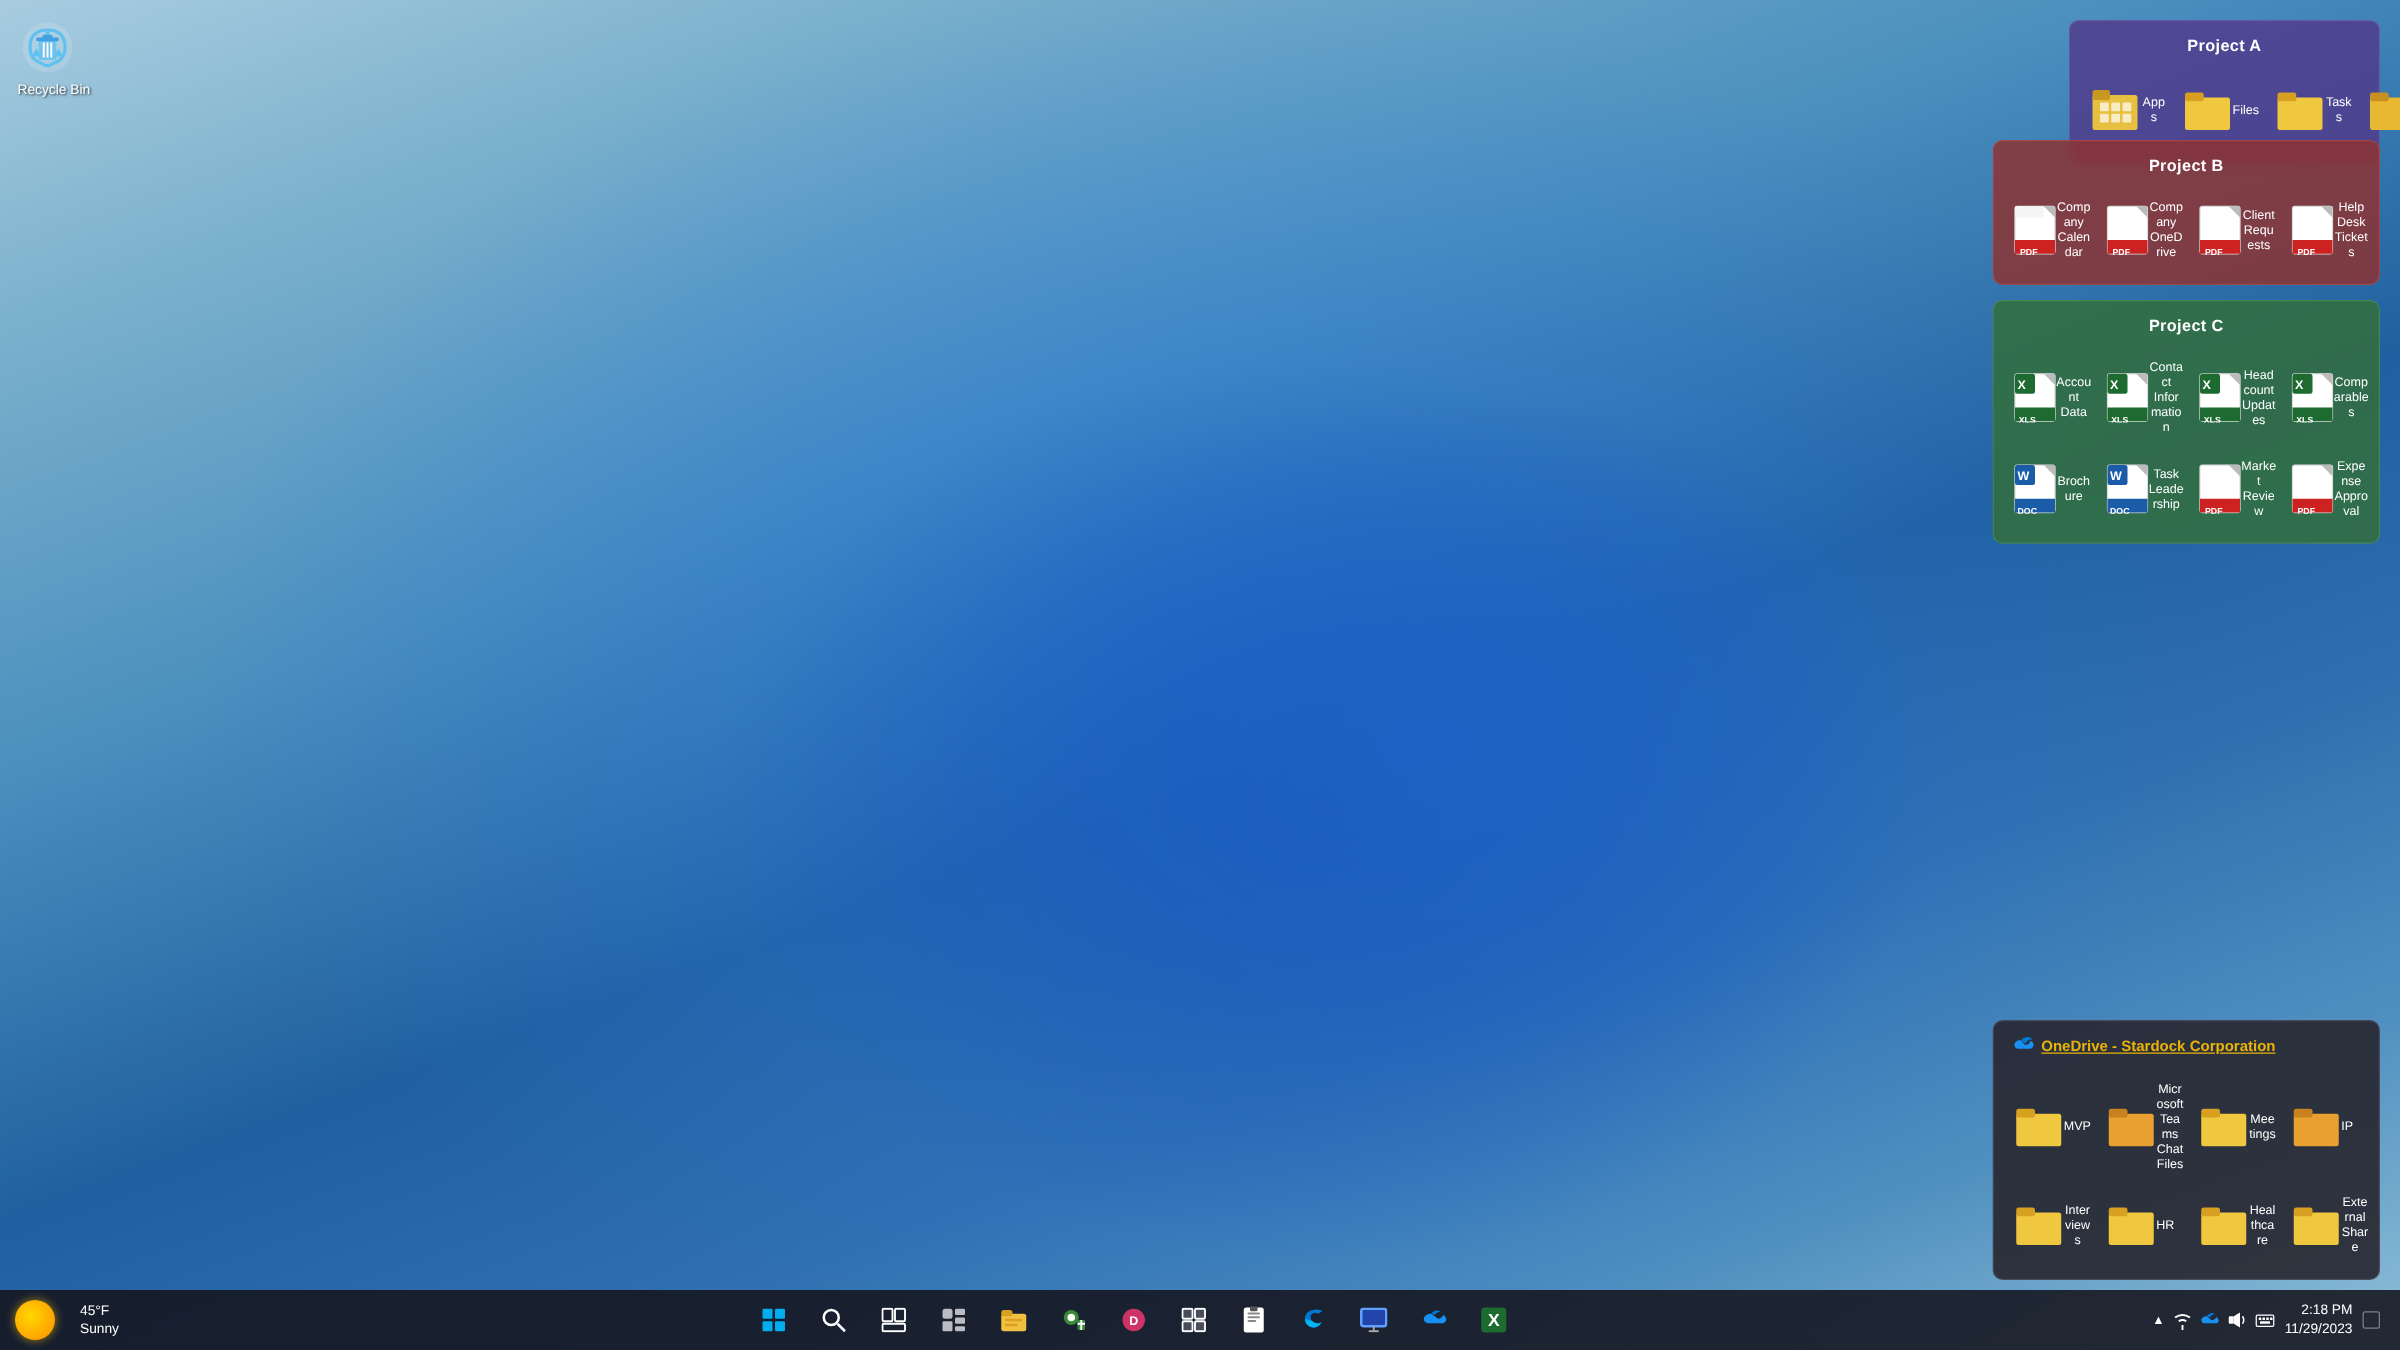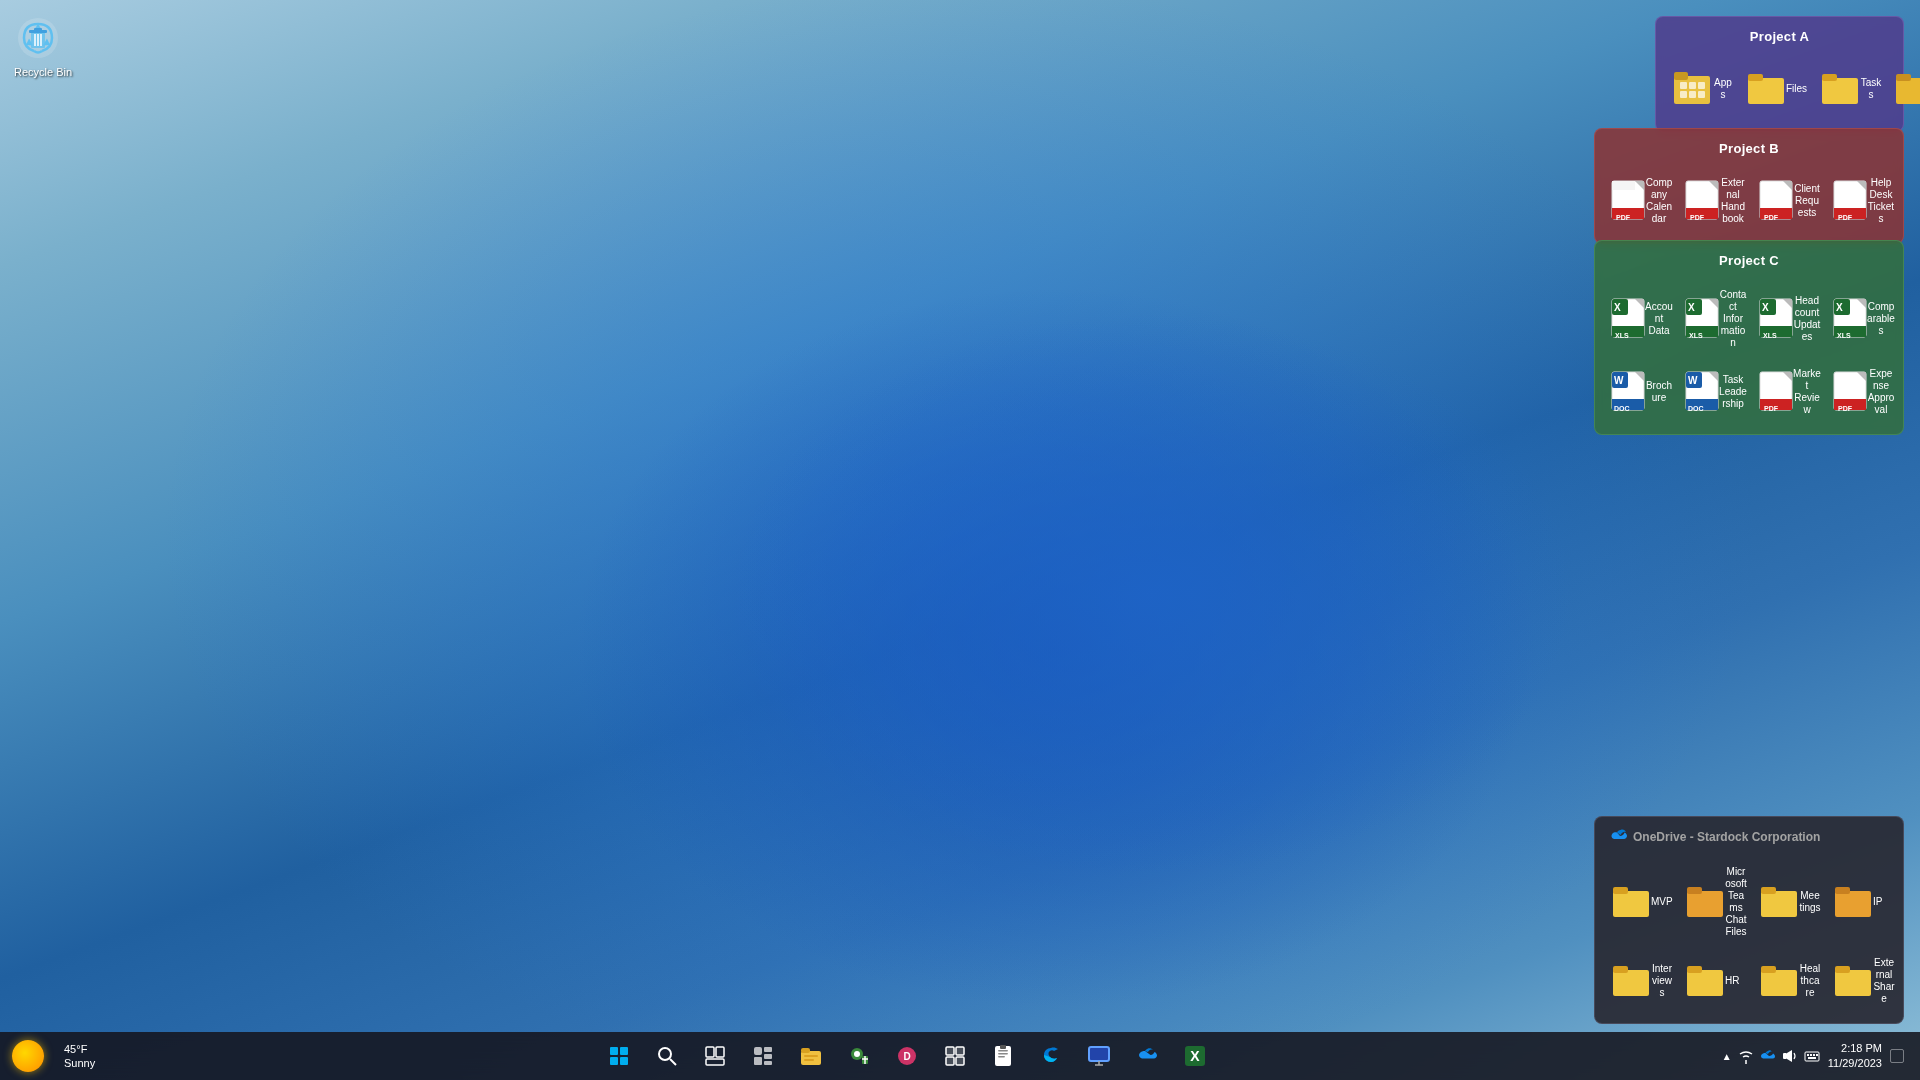--- a/index.html
+++ b/index.html
@@ -103,21 +103,21 @@
       border: 1px solid rgba(120, 100, 180, 0.6);
       top: 16px;
       right: 16px;
       width: 249px;
     }
 
     
     #fence-b {
       background: rgba(140, 50, 50, 0.85);
       border: 1px solid rgba(180, 80, 80, 0.6);
-      top: 128px;
+      top: 112px;
       right: 16px;
       width: 310px;
     }
 
     
     #fence-c {
       background: rgba(50, 110, 60, 0.85);
       border: 1px solid rgba(80, 150, 90, 0.6);
       top: 240px;
       right: 16px;
@@ -129,27 +129,28 @@
       position: absolute;
       background: rgba(40, 40, 50, 0.92);
       border: 1px solid rgba(100, 100, 120, 0.5);
       border-radius: 8px;
       padding: 8px;
       width: 310px;
       bottom: 56px;
       right: 16px;
     }
     .onedrive-title {
-      color: #a3a3a3;
+      color: #eab308;
       font-size: 12px;
       font-weight: 600;
       padding: 4px 8px 8px;
       display: flex;
       align-items: center;
       gap: 6px;
+      text-decoration: underline;
     }
     .onedrive-grid {
       display: grid;
       grid-template-columns: repeat(4, 70px);
       gap: 4px;
       padding: 4px;
     }
 
     
     #taskbar {
@@ -324,21 +325,21 @@
 
     <div class="fence-item">
       <div class="f-icon">
         <svg width="34" height="40" viewBox="0 0 34 40">
           <rect x="1" y="1" width="32" height="38" rx="2" fill="white" stroke="#ddd"></rect>
           <rect x="1" y="28" width="32" height="11" rx="0" fill="#cc2222"></rect>
           <polygon points="24,1 33,1 33,10" fill="#bbb"></polygon>
           <text x="5" y="44" font-size="7" fill="white" font-weight="bold" dy="-4">PDF</text>
         </svg>
       </div>
-      <span class="f-label">External Handbook</span>
+      <span class="f-label">Company OneDrive</span>
     </div>
 
     <div class="fence-item">
       <div class="f-icon">
         <svg width="34" height="40" viewBox="0 0 34 40">
           <rect x="1" y="1" width="32" height="38" rx="2" fill="white" stroke="#ddd"></rect>
           <rect x="1" y="28" width="32" height="11" rx="0" fill="#cc2222"></rect>
           <polygon points="24,1 33,1 33,10" fill="#bbb"></polygon>
           <text x="5" y="44" font-size="7" fill="white" font-weight="bold" dy="-4">PDF</text>
         </svg>

